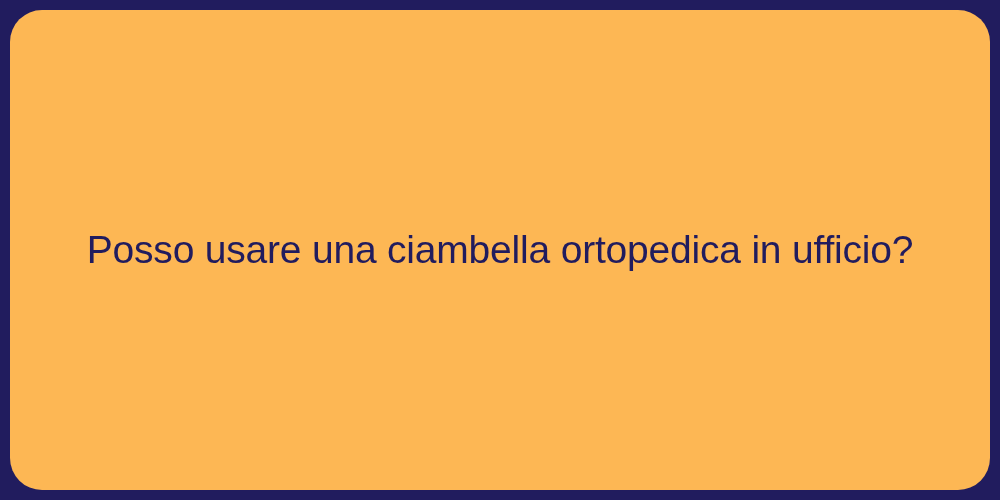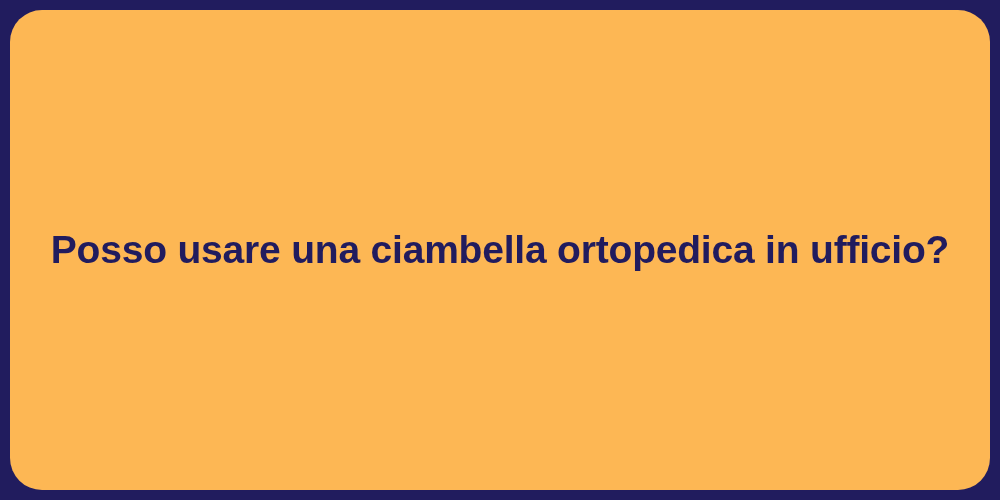--- a/index.html
+++ b/index.html
@@ -37,21 +37,21 @@
     justify-content: center;
     overflow: hidden;
   }
 
   #headline {
     margin: 0;
     padding: 0 28px;
     color: #211c5e;
     font-family: "Liberation Sans", sans-serif;
     font-size: 39px;
-    font-weight: bold;
+    font-weight: normal;
     line-height: 1.25;
     letter-spacing: -0.2px;
     text-align: center;
     white-space: nowrap;
     user-select: none;
   }
 </style>
 </head>
 <body>
 

